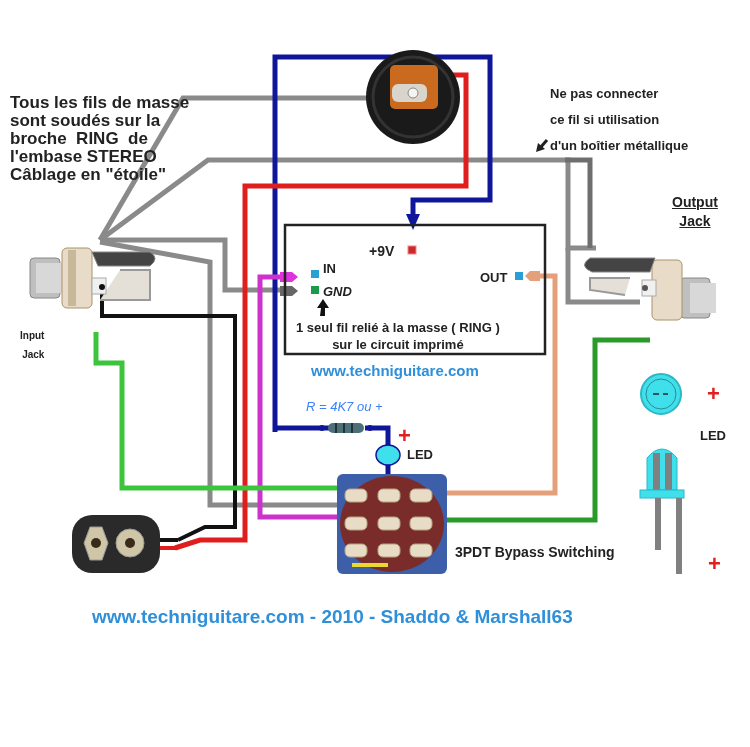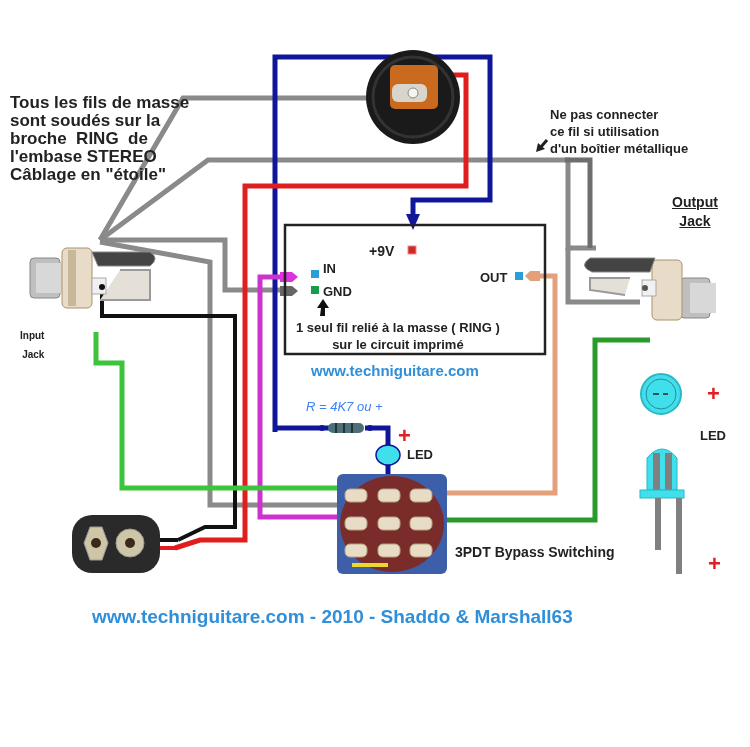--- a/index.html
+++ b/index.html
@@ -1,25 +1,25 @@
 <!DOCTYPE html>
 <html><head>
 <meta charset="utf-8">
 <style>
   html, body { margin:0; padding:0; background:#ffffff; }
   body { width:750px; height:747px; position:relative; overflow:hidden; font-family:"Liberation Sans", sans-serif; }
   #diagram { position:absolute; left:0; top:0; width:750px; height:747px; }
   .lbl { position:absolute; font-family:"Liberation Sans", sans-serif; font-weight:bold; color:#222; white-space:pre; line-height:1.2; }
   .note-left { left:10px; top:94px; font-size:17px; line-height:18px; }
-  .note-right { left:550px; top:81px; font-size:13px; line-height:17px;margin-top:25px; }
+  .note-right { left:550px; top:81px; font-size:13px; line-height:26px; }
   .input-jack { left:20px; top:326px; font-size:10px; text-align:right; line-height:19px; }
   .output-jack { left:672px; top:193px; font-size:14px; text-align:center; line-height:19px;text-decoration:underline; }
   .v9 { left:369px; top:243px; font-size:14px; }
   .pin-in { left:323px; top:261px; font-size:13px; }
-  .pin-gnd { left:323px; top:284px; font-size:13px; }
+  .pin-gnd { left:323px; top:284px; font-size:13px;font-style:italic; }
   .pin-out { left:480px; top:270px; font-size:13px; }
   .ring-note { left:296px; top:319px; font-size:13px; text-align:center; line-height:17px; }
   .site1 { left:311px; top:362px; font-size:15px; color:#2f8fd8; }
   .res-label { left:306px; top:399px; font-size:13px; font-weight:normal; color:#3b82f6;font-style:italic; }
   .led-small { left:407px; top:447px; font-size:13px; }
   .switch-label { left:455px; top:544px; font-size:14px; }
   .led-big { left:700px; top:428px; font-size:13px; }
   .footer { left:92px; top:606px; font-size:19px; color:#2f8fd8; }
   .plus { position:absolute; color:#e02020; font-weight:bold; font-size:22px; font-family:"Liberation Sans", sans-serif; }
 </style>

